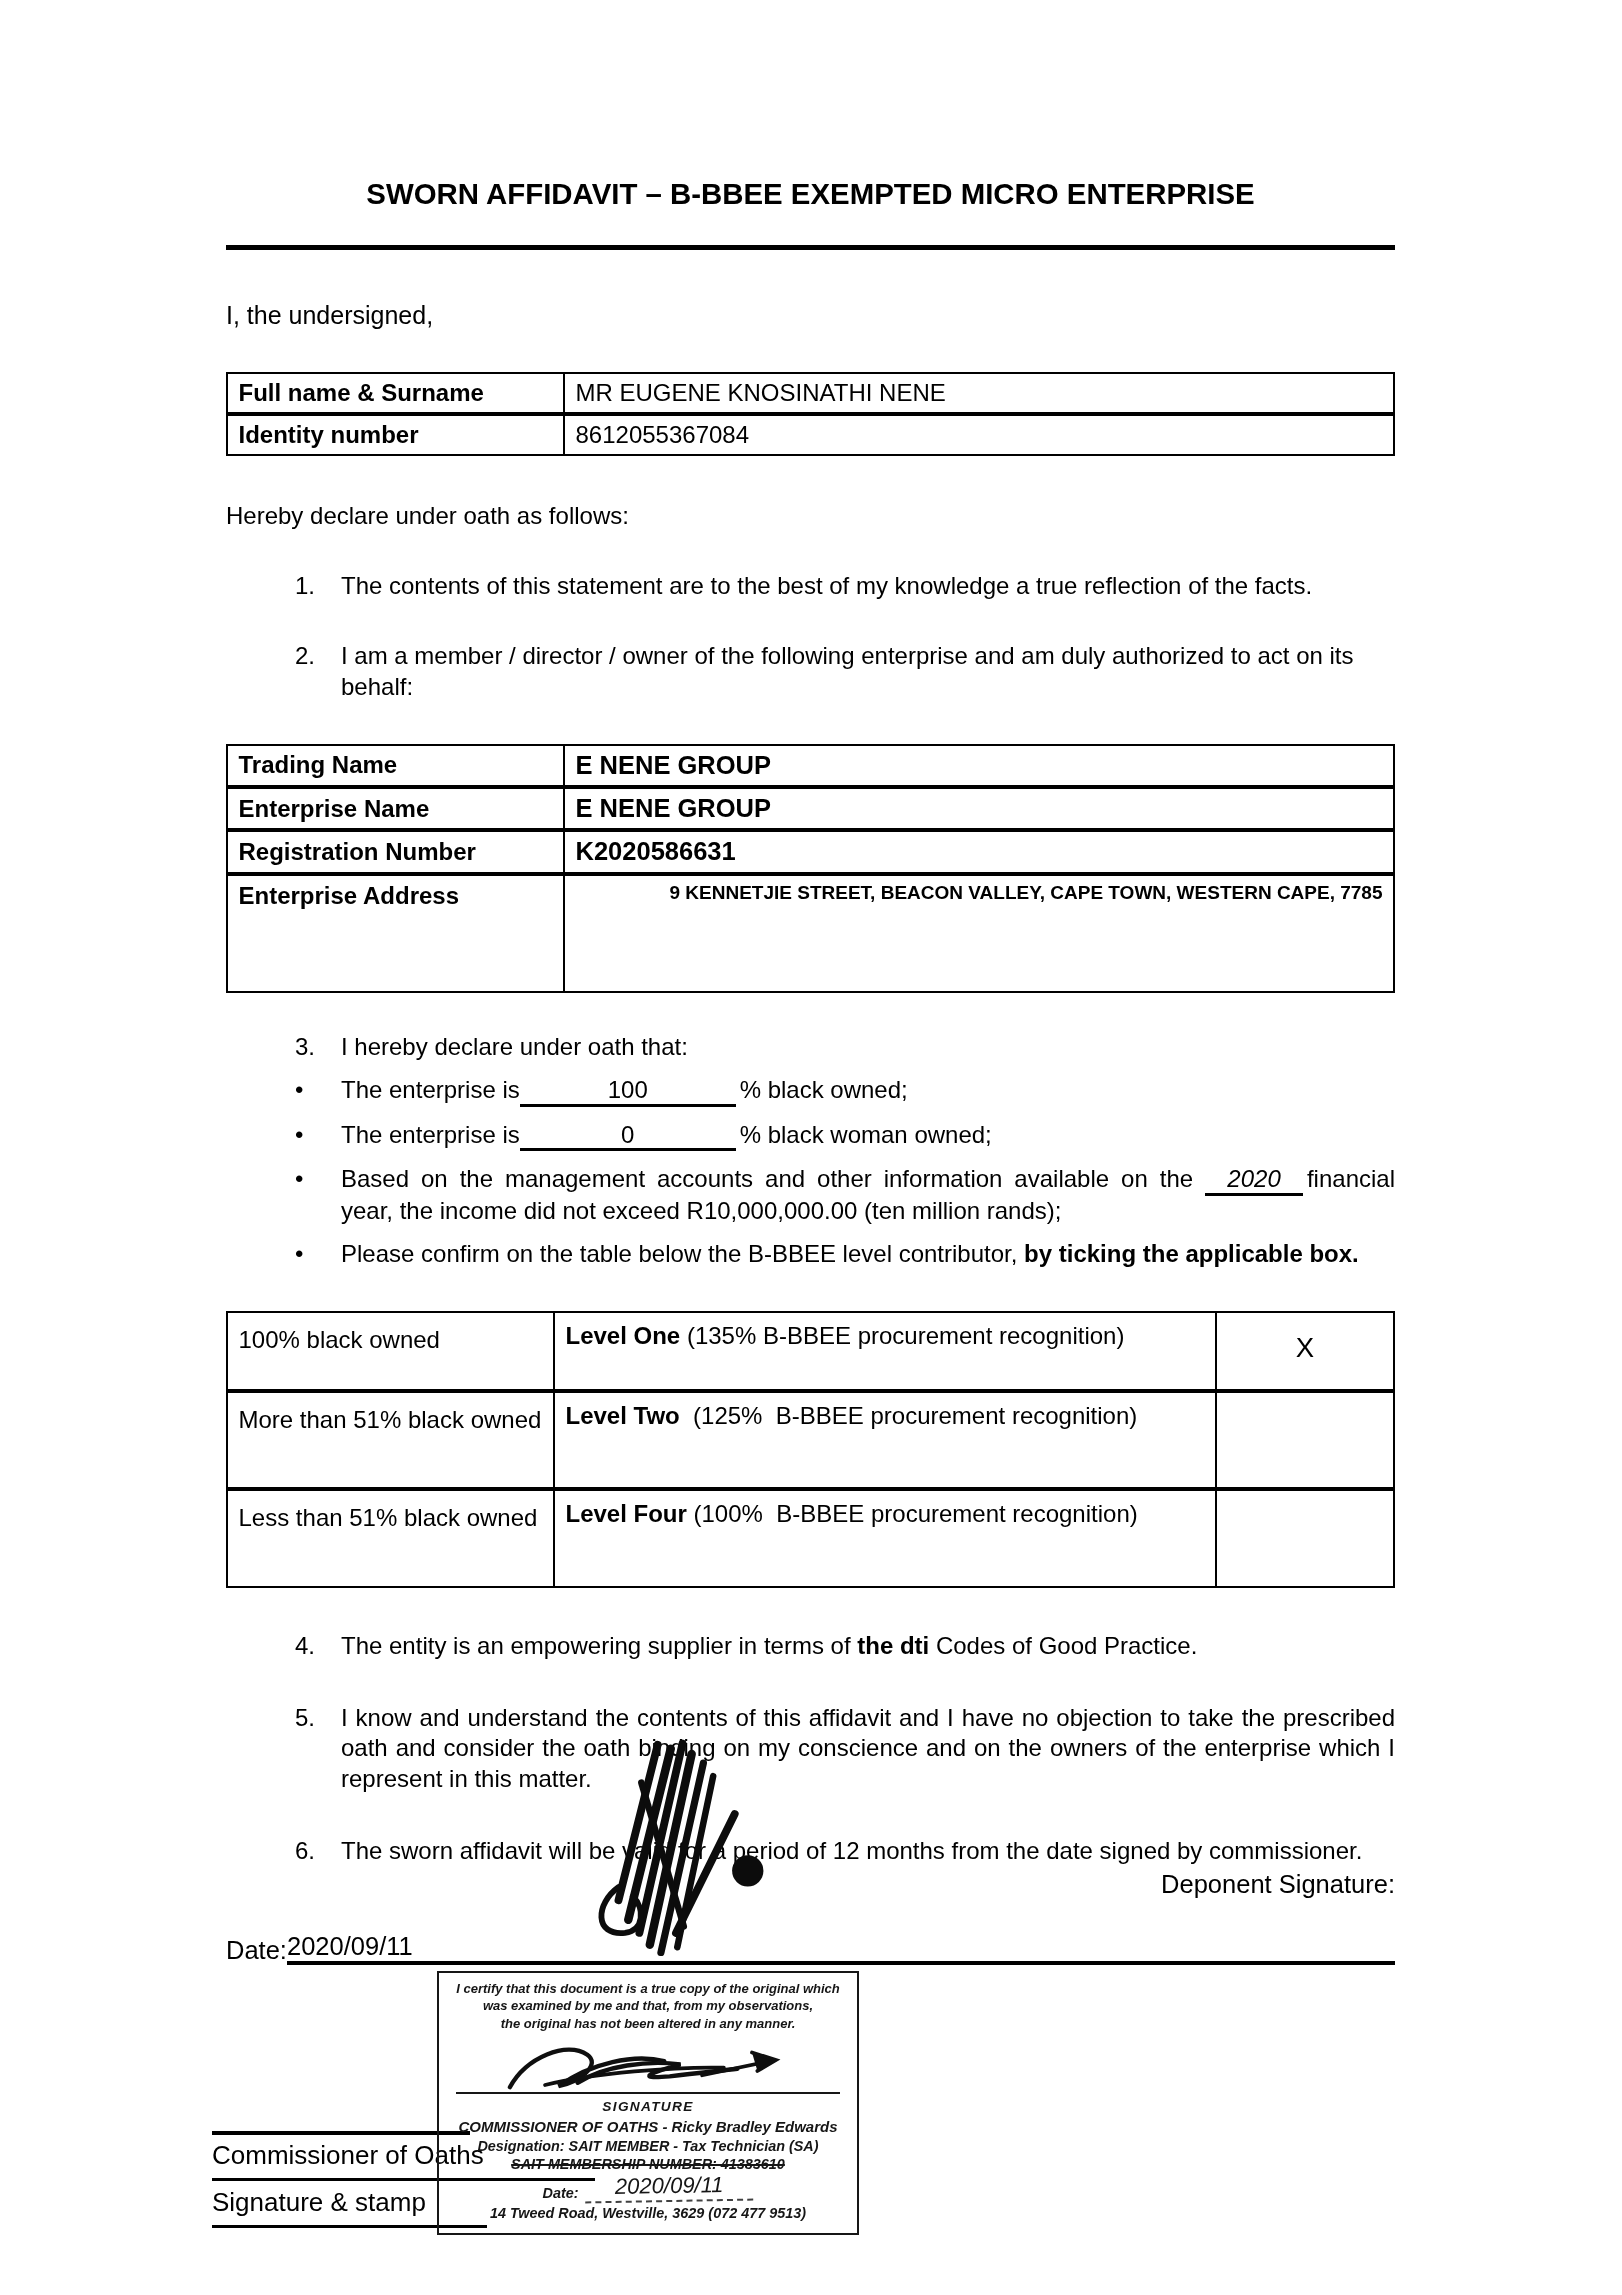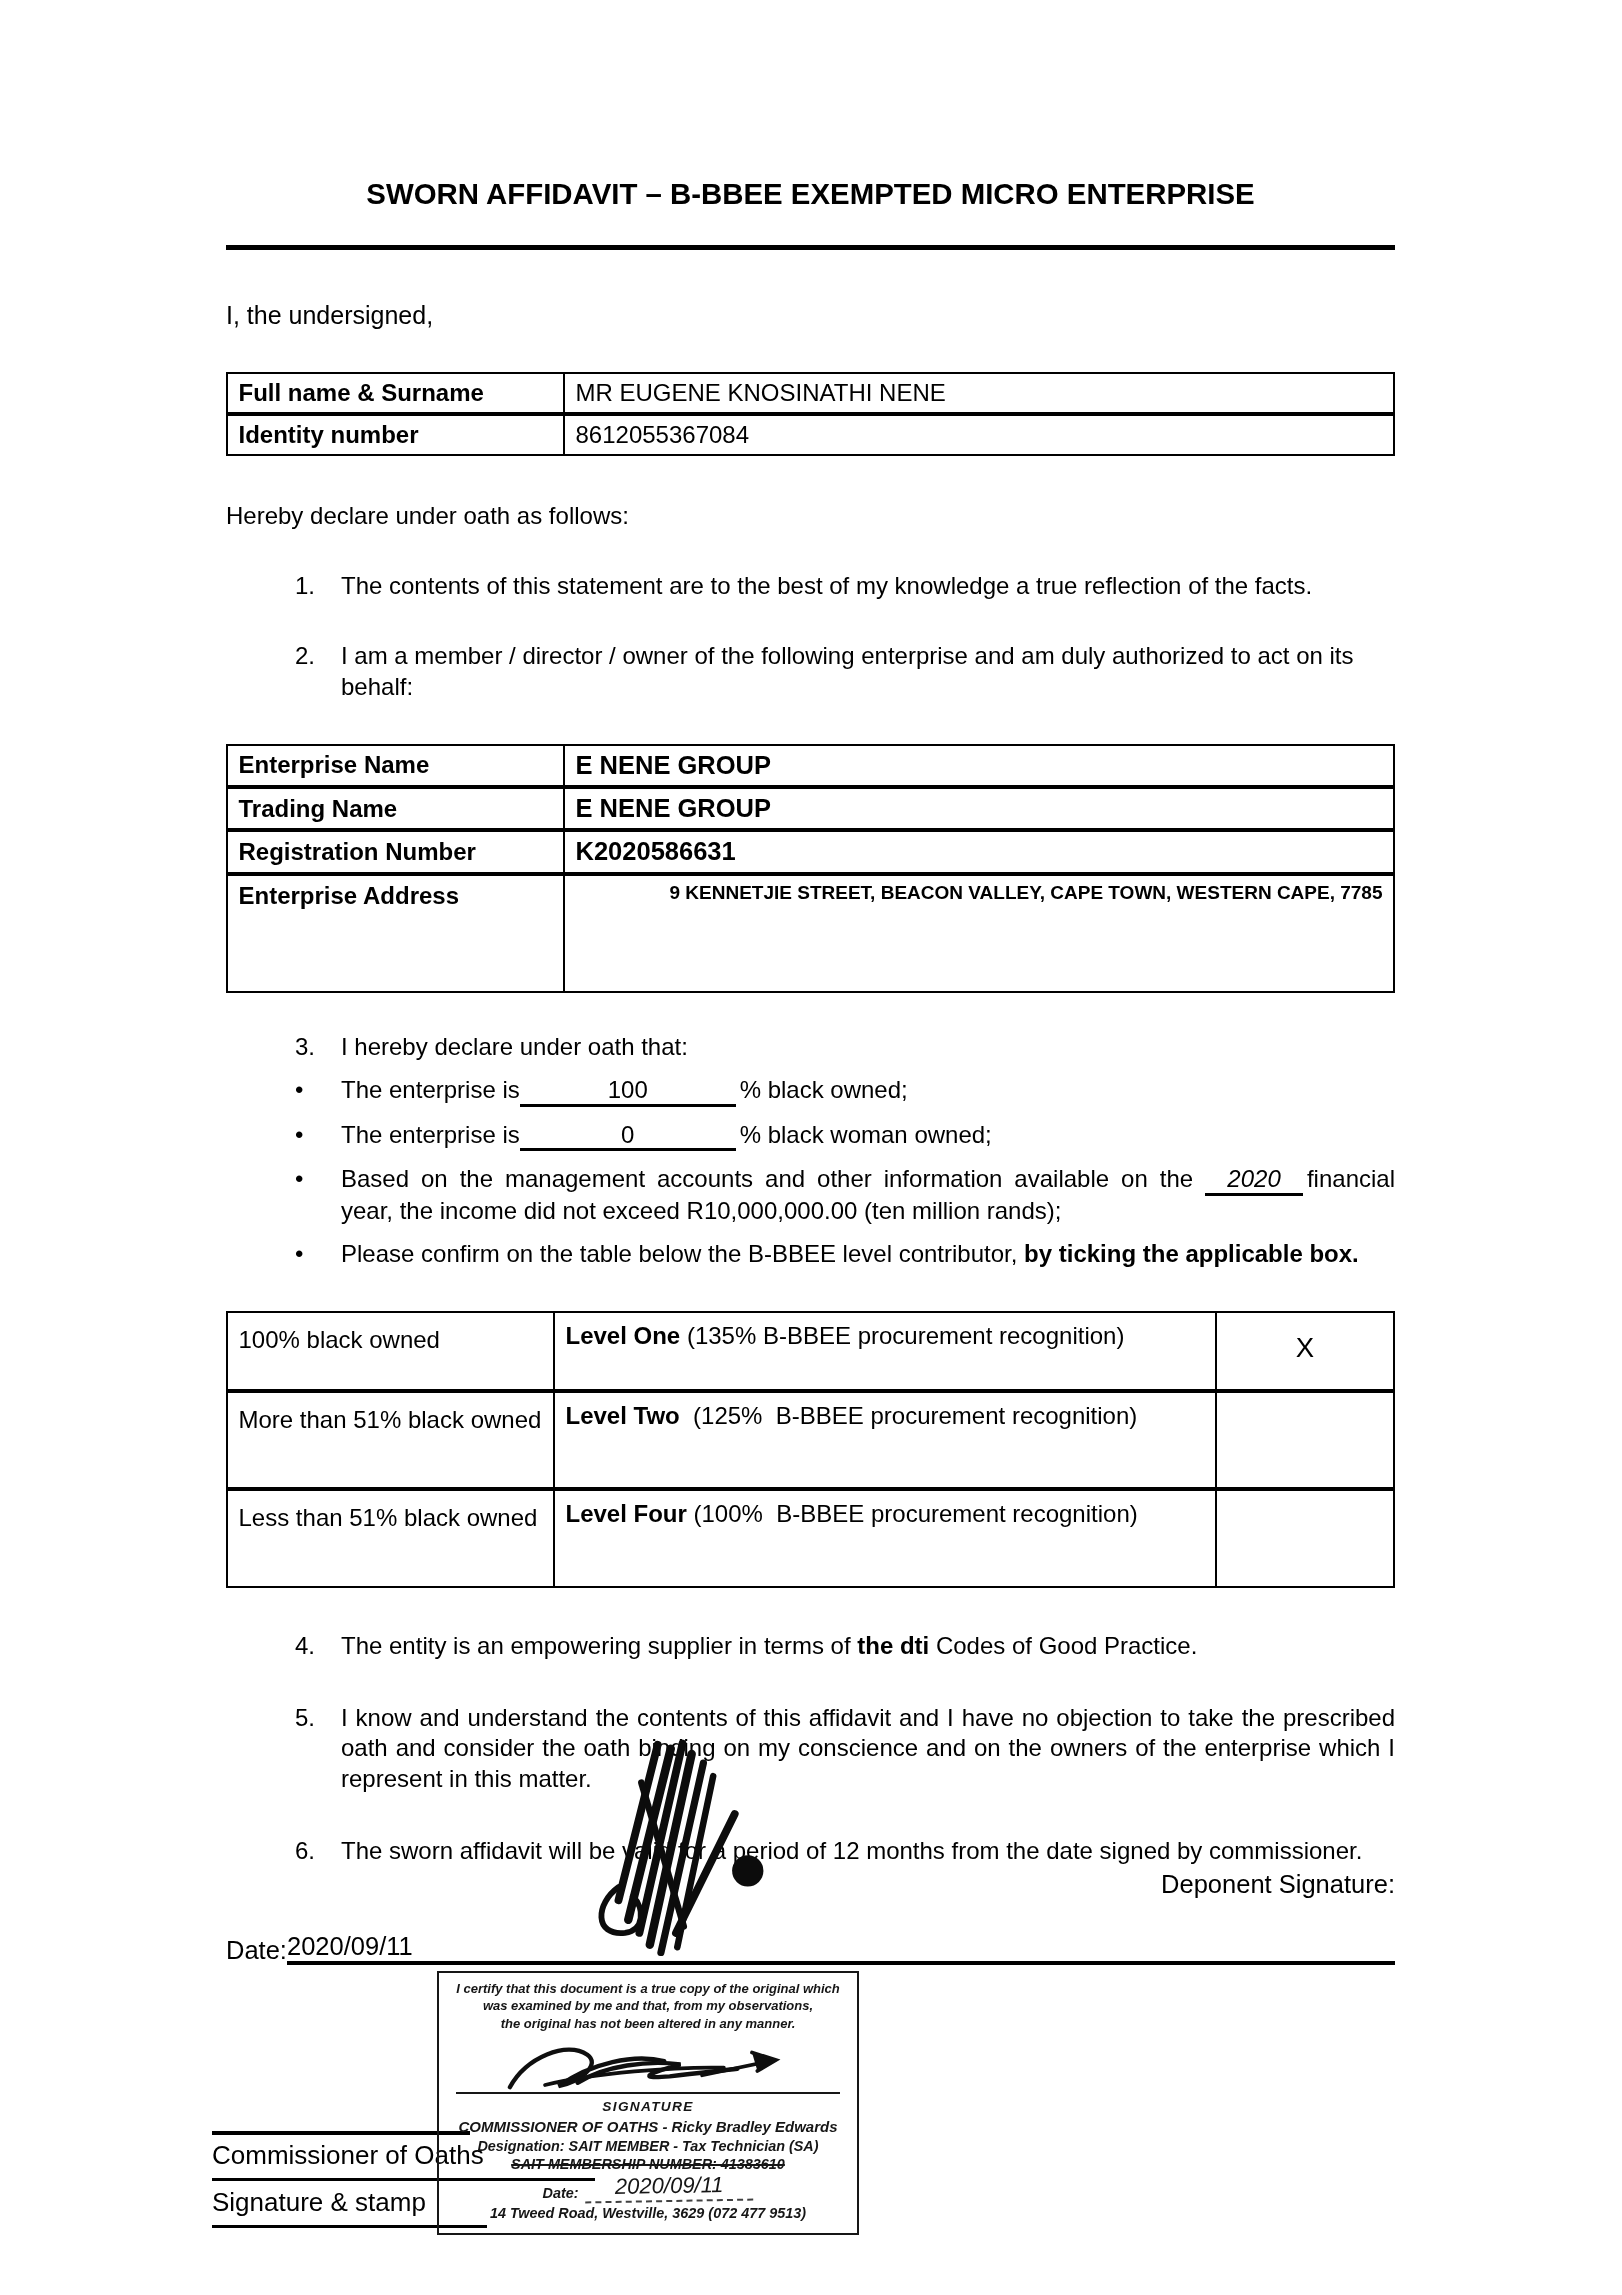--- a/index.html
+++ b/index.html
@@ -145,25 +145,25 @@
     </div>
 
     <div class="nitem m2">
       <span class="num">2.</span>
       <span class="txt">I am a member / director / owner of the following enterprise and am duly authorized to act on its behalf:</span>
     </div>
 
     <table class="t-ent">
       <tbody>
           <tr>
+        <td class="lbl">Trading Name</td>
+        <td class="val">E NENE GROUP</td>
+      </tr>
+      <tr>
         <td class="lbl">Enterprise Name</td>
-        <td class="val">E NENE GROUP</td>
-      </tr>
-      <tr>
-        <td class="lbl">Trading Name</td>
         <td class="val">E NENE GROUP</td>
       </tr>
       <tr>
         <td class="lbl">Registration Number</td>
         <td class="val">K2020586631</td>
       </tr>
       <tr class="addr">
         <td class="lbl">Enterprise Address</td>
         <td class="val">9 KENNETJIE STREET, BEACON VALLEY, CAPE TOWN, WESTERN CAPE, 7785</td>
       </tr>

